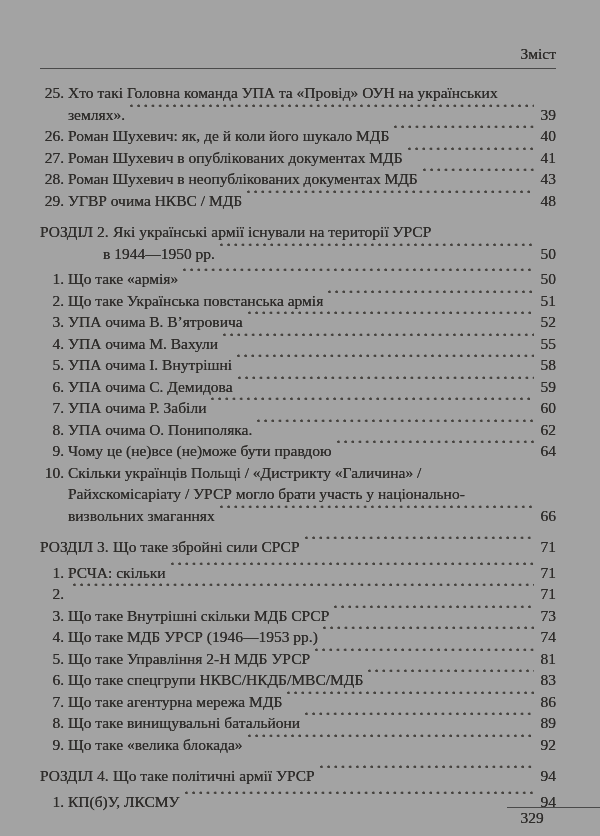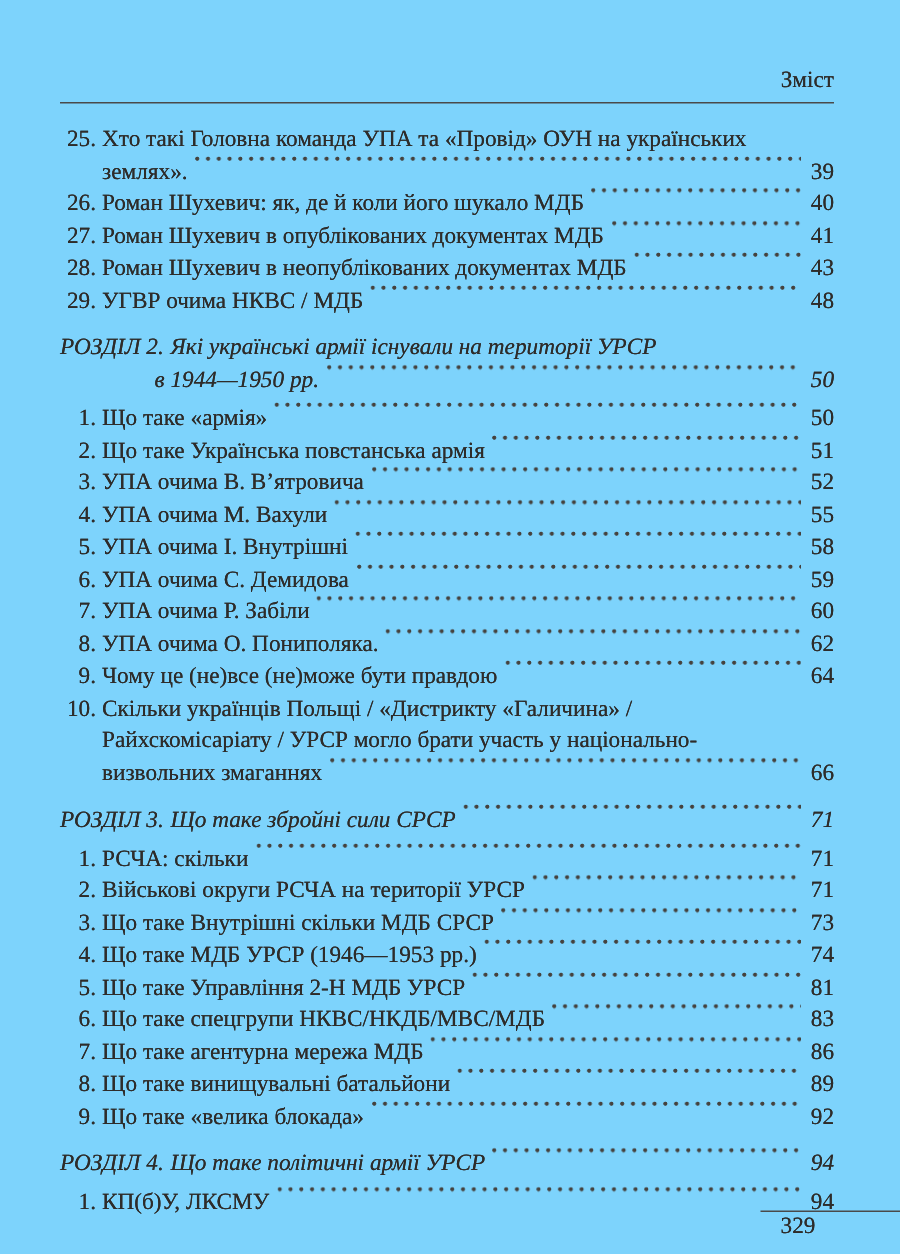--- a/index.html
+++ b/index.html
@@ -4,21 +4,21 @@
 <style>
   html, body { margin: 0; padding: 0; }
   body {
     width: 600px; height: 836px;
     font-family: "Liberation Serif", "DejaVu Serif", serif;
     background: #ffffff;
   }
   .page {
     position: relative;
     width: 600px; height: 836px;
-    background: #7dd3fc;
+    background: #a3a3a3;
     color: #2e2c2a;
     overflow: hidden;
     text-shadow: 0 0 0.35px currentColor; 
   }
   .running-head {
     padding: 46px 44px 0 40px;
     text-align: right;
     font-size: 15.5px;
     line-height: 16px;
   }
@@ -31,21 +31,21 @@
   .toc {
     padding: 13px 44px 0 40px;
     font-size: 15.5px;
   }
   .toc-row {
     display: flex;
     align-items: flex-end;
     line-height: 21.5px;
     white-space: nowrap;
   }
-  .toc-block.chapter { margin-top: 10px; margin-bottom: 4px; font-style: italic; }
+  .toc-block.chapter { margin-top: 10px; margin-bottom: 4px; }
   .num {
     flex: none;
     width: 24px;
     margin-right: 4px;
     text-align: right;
   }
   .ch-label { margin-right: 4.5px; }
   .cont-item { padding-left: 28px; }
   .cont-chapter { padding-left: 63px; }
   .title { flex: none; }
@@ -240,21 +240,20 @@
         <div class="toc-row">
           <span class="num">1.</span>
           <span class="title">РСЧА: скільки</span>
           <span class="leader"></span>
           <span class="pgnum">71</span>
         </div>
       </div>
       <div class="toc-block item">
         <div class="toc-row">
           <span class="num">2.</span>
-          <span class="title">Військові округи РСЧА на території УРСР</span>
           <span class="leader"></span>
           <span class="pgnum">71</span>
         </div>
       </div>
       <div class="toc-block item">
         <div class="toc-row">
           <span class="num">3.</span>
           <span class="title">Що таке Внутрішні скільки МДБ СРСР</span>
           <span class="leader"></span>
           <span class="pgnum">73</span>

